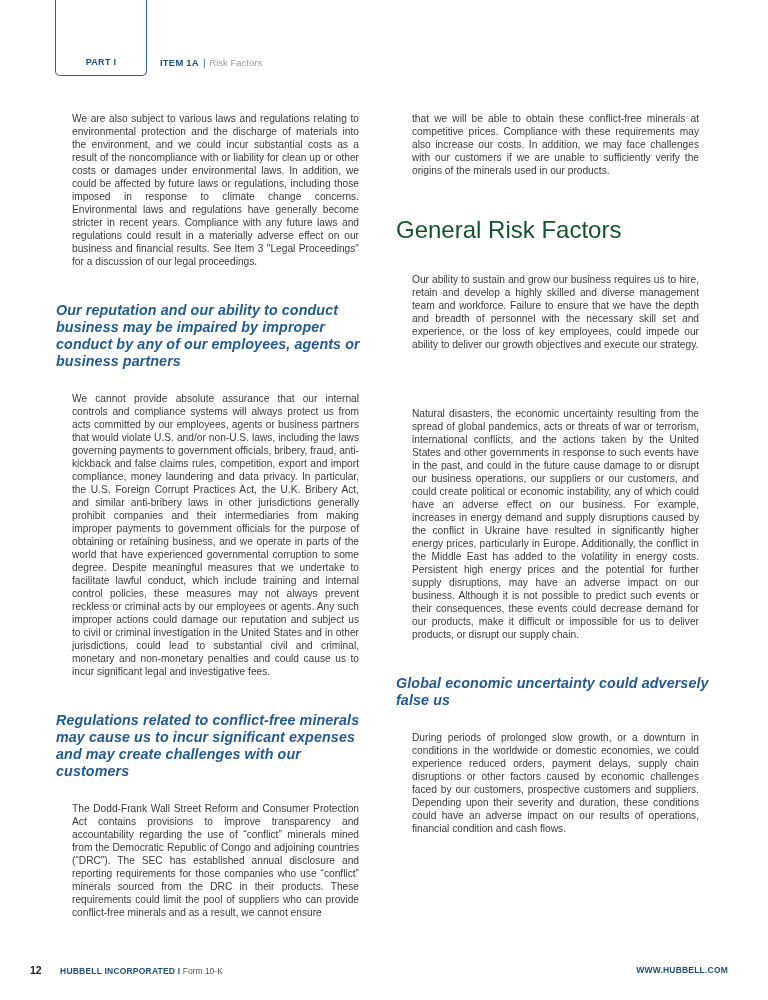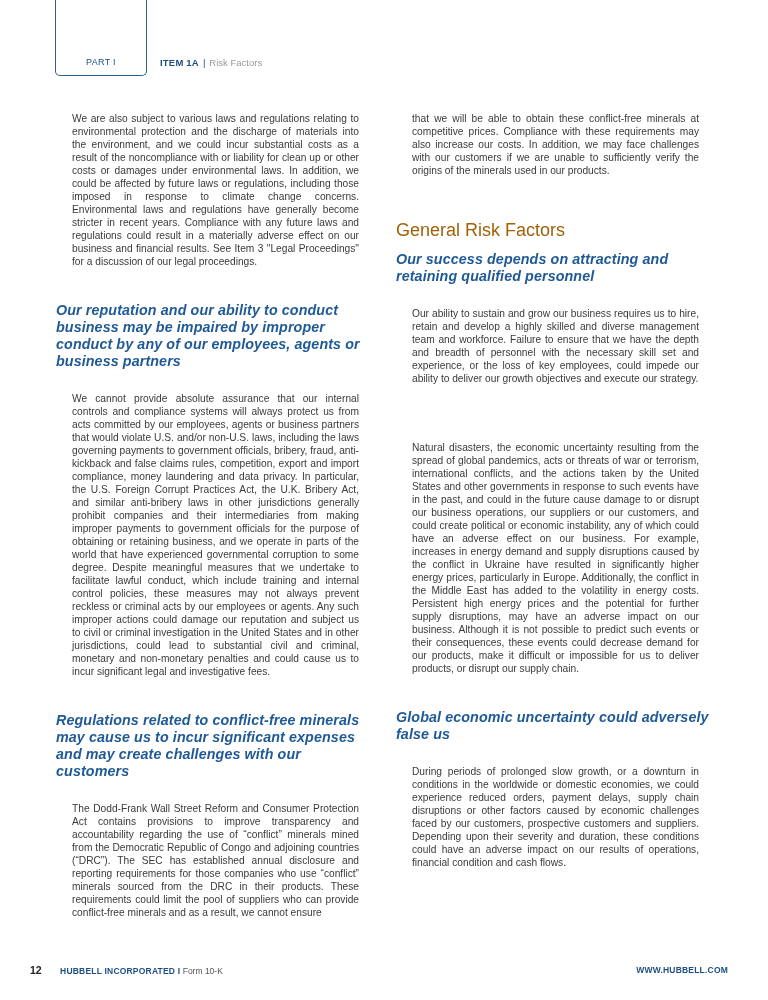--- a/index.html
+++ b/index.html
@@ -1,31 +1,31 @@
 <!DOCTYPE html>
 <html><head>
 <meta charset="utf-8">
 <style>
   html, body { margin: 0; padding: 0; background: #ffffff; }
   body { width: 768px; height: 1000px; position: relative; overflow: hidden;
          font-family: "Liberation Sans", "DejaVu Sans", sans-serif; color: #3a3a3a; }
   .part-tab { position: absolute; left: 55px; top: -6px; width: 92px; height: 82px;
               border: 1.5px solid #2e5f8e; border-top: none; border-radius: 0 0 5px 5px; box-sizing: border-box; }
   .part-label { position: absolute; left: 0; right: 0; bottom: 8px; text-align: center;
-                font-size: 9px; font-weight: normal; color: #1f4f82; letter-spacing: 0.3px; }
+                font-size: 9px; font-weight: bold; color: #1f4f82; letter-spacing: 0.3px; }
   .item-header { position: absolute; left: 160px; top: 57px; font-size: 9.5px; color: #999; }
   .item-header .item { font-weight: bold; color: #1f4f82; letter-spacing: 0.2px; }
   .item-header .sep { color: #1f4f82; margin: 0 4px; }
   .col { position: absolute; top: 96px; width: 319px; }
   .col.left { left: 56px; }
   .col.right { left: 396px; }
   p.body { margin: 16px; font-size: 10.2px; line-height: 13px; text-align: justify; color: #3a3a3a; }
   h3.sub { margin: 0; font-size: 14.3px; line-height: 17px; font-style: italic; font-weight: bold;
            color: #1f5a96; letter-spacing: 0.1px; }
-  h2.sec { margin: 0; font-size: 18px; line-height: 22px; font-weight: normal; color: #a16207; }
+  h2.sec { margin: 0; font-size: 24px; line-height: 22px; font-weight: normal; color: #14532d; }
   .gap-l { height: 18px; } .gap-s { height: 6px; } .gap-xl { height: 26px; } .gap-m { height: 10px; }
   .footer { position: absolute; top: 964px; left: 30px; right: 40px; font-size: 8.5px; }
   .pg { font-weight: bold; color: #222; font-size: 10.5px; margin-right: 16px; }
   .company { font-weight: bold; color: #1f4f82; letter-spacing: 0.2px; }
   .form { color: #555; margin-top: 16px; }
   .url { position: absolute; right: 0; top: 1px; font-weight: bold; color: #1f4f82; letter-spacing: 0.2px; }
 </style>
 </head>
 <body>
 
@@ -46,21 +46,20 @@
   <h3 class="sub">Regulations related to conflict-free minerals may cause us to incur significant expenses and may create challenges with our customers</h3>
   <div class="gap-s"></div>
   <p class="body">The Dodd-Frank Wall Street Reform and Consumer Protection Act contains provisions to improve transparency and accountability regarding the use of “conflict” minerals mined from the Democratic Republic of Congo and adjoining countries (“DRC”). The SEC has established annual disclosure and reporting requirements for those companies who use “conflict” minerals sourced from the DRC in their products. These requirements could limit the pool of suppliers who can provide conflict-free minerals and as a result, we cannot ensure</p>
 </div>
 
 <div class="col right">
   <p class="body">that we will be able to obtain these conflict-free minerals at competitive prices. Compliance with these requirements may also increase our costs. In addition, we may face challenges with our customers if we are unable to sufficiently verify the origins of the minerals used in our products.</p>
   <div class="gap-xl"></div>
   <h2 class="sec">General Risk Factors</h2>
   <div class="gap-m"></div>
-  <h3 class="sub">Our success depends on attracting and retaining qualified personnel</h3>
   <div class="gap-s"></div>
   <p class="body">Our ability to sustain and grow our business requires us to hire, retain and develop a highly skilled and diverse management team and workforce. Failure to ensure that we have the depth and breadth of personnel with the necessary skill set and experience, or the loss of key employees, could impede our ability to deliver our growth objectives and execute our strategy.</p>
   <div class="gap-l"></div>
   <div class="gap-s"></div>
   <p class="body">Natural disasters, the economic uncertainty resulting from the spread of global pandemics, acts or threats of war or terrorism, international conflicts, and the actions taken by the United States and other governments in response to such events have in the past, and could in the future cause damage to or disrupt our business operations, our suppliers or our customers, and could create political or economic instability, any of which could have an adverse effect on our business. For example, increases in energy demand and supply disruptions caused by the conflict in Ukraine have resulted in significantly higher energy prices, particularly in Europe. Additionally, the conflict in the Middle East has added to the volatility in energy costs. Persistent high energy prices and the potential for further supply disruptions, may have an adverse impact on our business. Although it is not possible to predict such events or their consequences, these events could decrease demand for our products, make it difficult or impossible for us to deliver products, or disrupt our supply chain.</p>
   <div class="gap-l"></div>
   <h3 class="sub">Global economic uncertainty could adversely false us</h3>
   <div class="gap-s"></div>
   <p class="body">During periods of prolonged slow growth, or a downturn in conditions in the worldwide or domestic economies, we could experience reduced orders, payment delays, supply chain disruptions or other factors caused by economic challenges faced by our customers, prospective customers and suppliers. Depending upon their severity and duration, these conditions could have an adverse impact on our results of operations, financial condition and cash flows.</p>
 </div>

